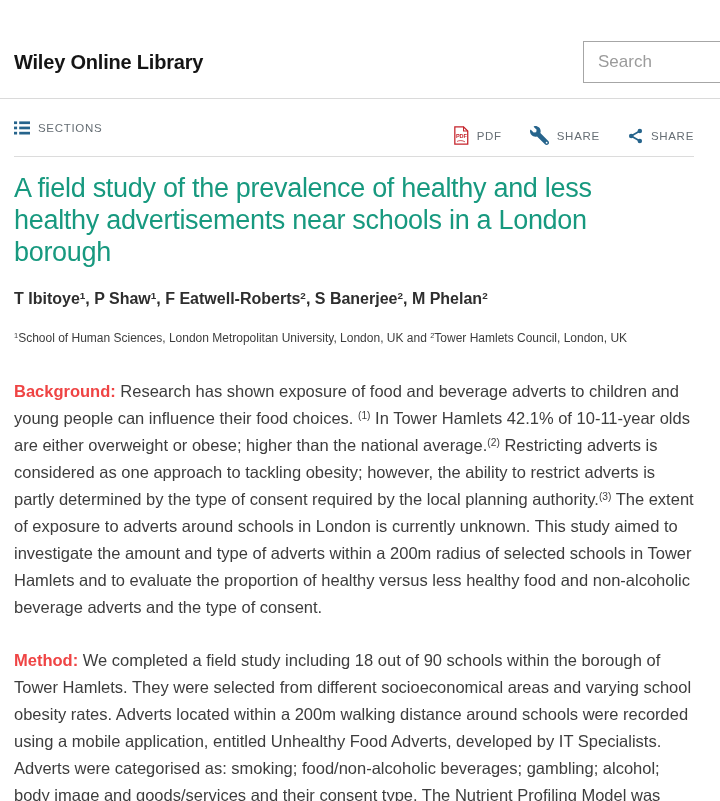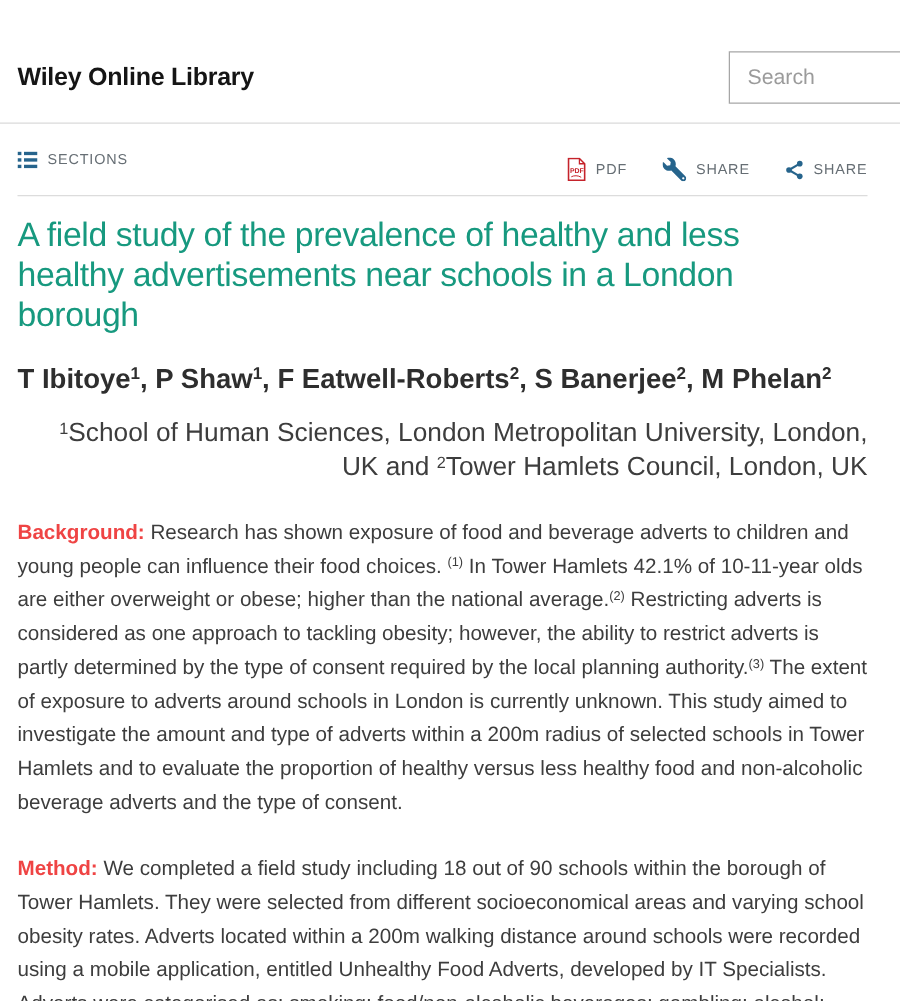--- a/index.html
+++ b/index.html
@@ -92,30 +92,29 @@
     margin: 15px 0 0 0;
     font-size: 27px;
     line-height: 32px;
     font-weight: 400;
     letter-spacing: -0.3px;
     color: var(--title-accent, #17997f);
     white-space: pre-line;
   }
   .authors {
     margin: 22px 0 0 0;
-    font-size: 22px;
+    font-size: 16px;
     font-weight: 700;
     color: #2e2e2e;
   }
   .affiliations {
     margin: 17px 0 0 0;
-    font-size: 21px;
+    font-size: 12px;
     line-height: 27px;
     color: #3d3d3d;
-    text-align: right;
   }
   .para {
     margin: 26px 0 0 0;
     font-size: 16.5px;
     line-height: 27px;
     color: #3d3d3d;
   }
   .para b, .authors b { color: #ef4444; }
   sup {
     font-size: 62%;

